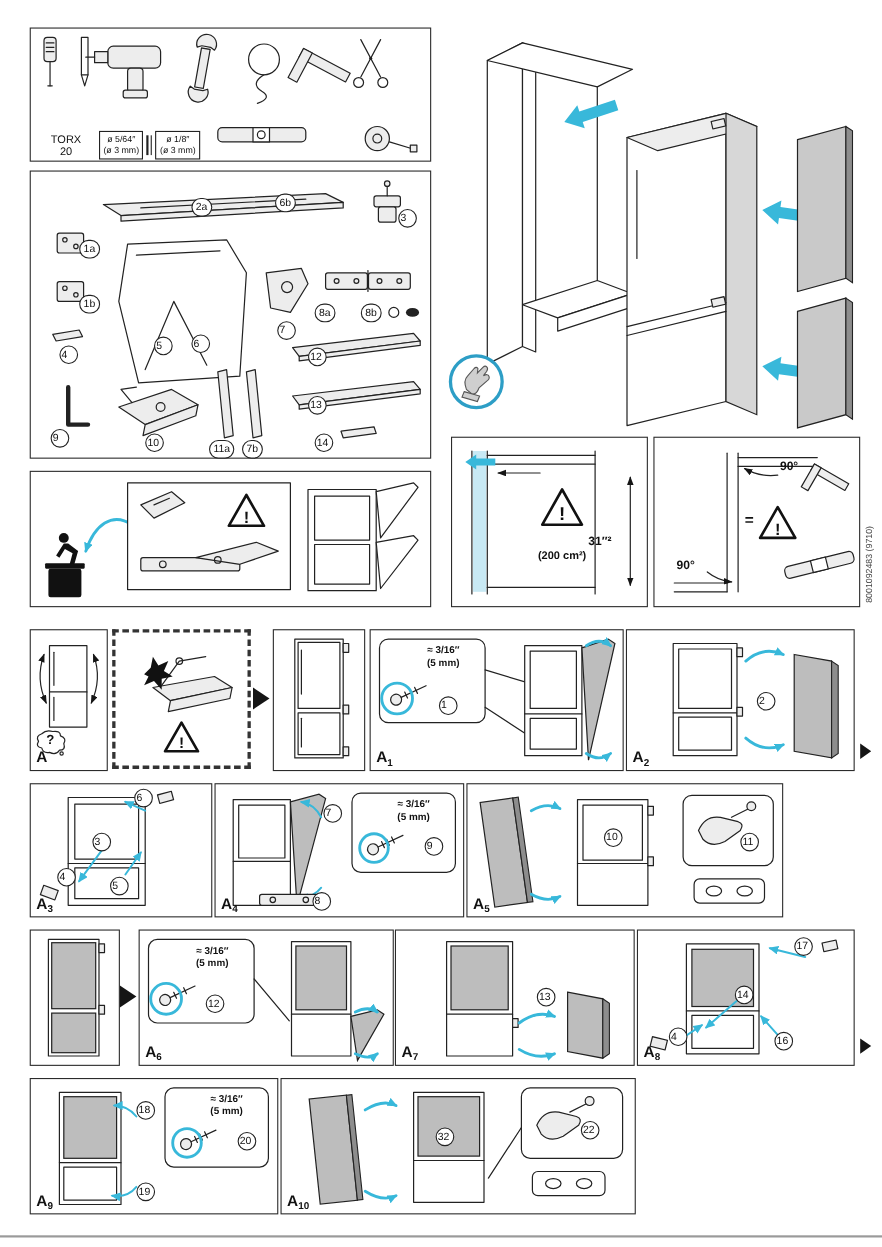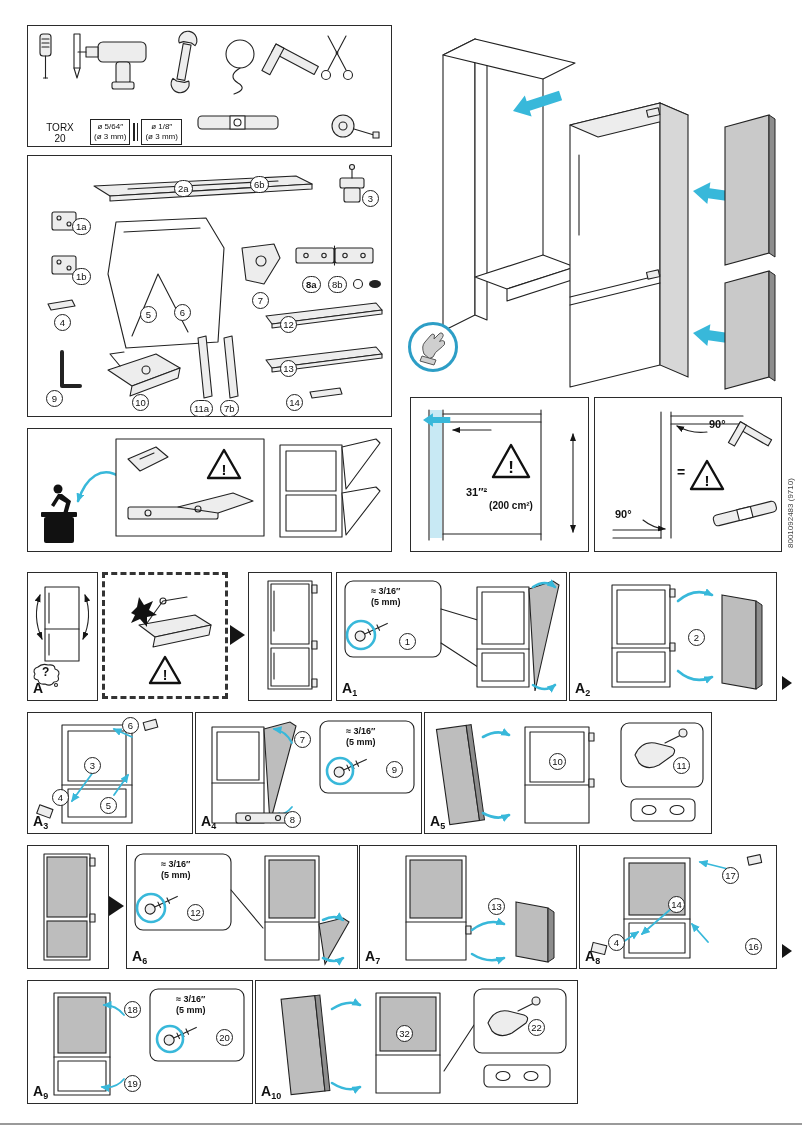--- a/index.html
+++ b/index.html
@@ -10,25 +10,25 @@
   .s{stroke:#222;fill:none;stroke-width:1.1;stroke-linecap:round;stroke-linejoin:round;}
   .sf{fill:#ededed;stroke:#222;stroke-width:1.1;stroke-linejoin:round;}
   .sw{fill:#fff;stroke:#222;stroke-width:1.1;stroke-linejoin:round;}
   .g{fill:#bdbdbd;stroke:#222;stroke-width:1.1;}
   .gd{fill:#8d8d8d;stroke:#222;stroke-width:1;}
   .c{stroke:#38b8da;fill:none;stroke-width:2.6;stroke-linecap:round;}
   .ct{stroke:#38b8da;fill:none;stroke-width:1.8;stroke-linecap:round;}
   .cf{fill:#38b8da;stroke:none;}
   .tri{fill:#fff;stroke:#111;stroke-width:2.4;stroke-linejoin:round;}
   .wm{font-family:"Liberation Sans",sans-serif;font-weight:bold;fill:#111;}
-  .badge{position:absolute;min-width:17px;height:17px;border:1.2px solid #222;border-radius:50%;background:#fff;font-size:9.5px;line-height:15px;text-align:center;z-index:6;padding:0 1px;box-sizing:border-box;}
+  .badge{position:absolute;min-width:17px;height:17px;border:1.2px solid #222;border-radius:50%;background:#fff;font-size:9.5px;line-height:15px;text-align:left;z-index:6;padding:0 1px;box-sizing:border-box;}
   .badge.oval{border-radius:9px;padding:0 3px;}
   .step-label{position:absolute;left:5px;bottom:2px;font-weight:bold;font-size:14px;z-index:6;}
   .step-label .sub{font-size:9px;vertical-align:-3px;font-weight:bold;}
-  .gap-note{position:absolute;font-size:9px;font-weight:bold;text-align:left;line-height:11px;z-index:5;}
+  .gap-note{position:absolute;font-size:9px;font-weight:bold;text-align:center;line-height:11px;z-index:5;}
   .blk-arrow{position:absolute;width:0;height:0;border-top:10px solid transparent;border-bottom:10px solid transparent;border-left:15px solid #151515;}
   .cont{position:absolute;width:0;height:0;border-top:7px solid transparent;border-bottom:7px solid transparent;border-left:10px solid #151515;}
   .lbl{position:absolute;z-index:5;}
   .bit-box{border:1px solid #222;font-size:8px;line-height:10px;text-align:center;padding:2px 3px;background:#fff;}
   .bottom-rule{position:absolute;left:0;top:1123px;width:802px;height:1.5px;background:#9a9a9a;}
 </style>
 </head>
 <body>
 
 <svg width="0" height="0" style="position:absolute">
@@ -194,21 +194,21 @@
     </svg>
     <span class="badge oval" style="left:44px;top:62px;">1a</span>
     <span class="badge oval" style="left:44px;top:112px;">1b</span>
     <span class="badge oval" style="left:146px;top:24px;">2a</span>
     <span class="badge oval" style="left:222px;top:20px;">6b</span>
     <span class="badge" style="left:334px;top:34px;">3</span>
     <span class="badge" style="left:26px;top:158px;">4</span>
     <span class="badge" style="left:112px;top:150px;">5</span>
     <span class="badge" style="left:146px;top:148px;">6</span>
     <span class="badge" style="left:224px;top:136px;">7</span>
-    <span class="badge oval" style="left:274px;top:120px;font-weight:bold;">8a</span>
+    <span class="badge oval" style="left:258px;top:120px;">8a</span>
     <span class="badge oval" style="left:300px;top:120px;">8b</span>
     <span class="badge" style="left:18px;top:234px;">9</span>
     <span class="badge" style="left:104px;top:238px;">10</span>
     <span class="badge oval" style="left:162px;top:244px;">11a</span>
     <span class="badge oval" style="left:192px;top:244px;">7b</span>
     <span class="badge" style="left:252px;top:160px;">12</span>
     <span class="badge" style="left:252px;top:204px;">13</span>
     <span class="badge" style="left:258px;top:238px;">14</span>
   </section>
 
@@ -302,21 +302,21 @@
         <line x1="32" y1="136" x2="130" y2="136" class="s"></line>
       </g>
       <polygon class="cf" transform="translate(12,22) scale(0.62)" points="0,0 16,-11 16,-5 44,-5 44,5 16,5 16,11"></polygon>
       <line x1="80" y1="32" x2="42" y2="32" class="s" marker-end="url(#ab)"></line>
       <line x1="162" y1="36" x2="162" y2="134" class="s" marker-start="url(#ab)" marker-end="url(#ab)"></line>
       <g transform="translate(100,64)">
         <path class="tri" d="M0 -17 L18 15 H-18 Z"></path>
         <text class="wm" x="0" y="11" text-anchor="middle" font-size="17">!</text>
       </g>
     </svg>
-    <span class="lbl" style="left:55px;top:88px;width:90px;text-align:left;font-size:11px;font-weight:bold;">31″²</span>
+    <span class="lbl" style="left:55px;top:88px;width:90px;text-align:right;font-size:11px;font-weight:bold;">31″²</span>
     <span class="lbl" style="left:55px;top:102px;width:90px;text-align:center;font-size:10px;font-weight:bold;">(200 cm²)</span>
   </section>
 
   <section class="box" style="left:594px;top:397px;width:186px;height:153px;">
     <svg class="fill" viewBox="0 0 186 153">
       <g>
         <line x1="66" y1="14" x2="66" y2="140" class="s"></line>
         <line x1="76" y1="14" x2="76" y2="140" class="s"></line>
         <line x1="76" y1="18" x2="148" y2="18" class="s"></line>
         <line x1="76" y1="26" x2="148" y2="26" class="s"></line>
@@ -619,22 +619,22 @@
       <line class="ct" x1="152" y1="24" x2="120" y2="16" marker-end="url(#ac)"></line>
       <g>
           <rect x="168" y="10" width="13" height="8" class="sf" transform="rotate(-12 174 14)"></rect>
         </g>
       <g>
           <rect x="12" y="98" width="14" height="9" class="sf" transform="rotate(14 19 102)"></rect>
         </g>
     </svg>
     <span class="badge" style="left:88px;top:50px;">14</span>
     <span class="badge" style="left:28px;top:88px;">4</span>
-    <span class="badge" style="left:124px;top:92px;margin-left:41px;">16</span>
-    <span class="badge" style="left:142px;top:21px;">17</span>
+    <span class="badge" style="left:124px;top:92px;">16</span>
+    <span class="badge" style="left:142px;top:6px;">17</span>
     <span class="step-label"><span>A</span><span class="sub">8</span></span>
   </section>
 
   <div class="cont" style="left:782px;top:944px;"></div>
 
   <section class="box" style="left:27px;top:980px;width:224px;height:122px;">
     <svg class="fill" viewBox="0 0 224 122">
       <g>
         <rect x="26" y="12" width="56" height="102" class="sw"></rect>
         <rect x="30" y="16" width="48" height="56" class="g"></rect>

